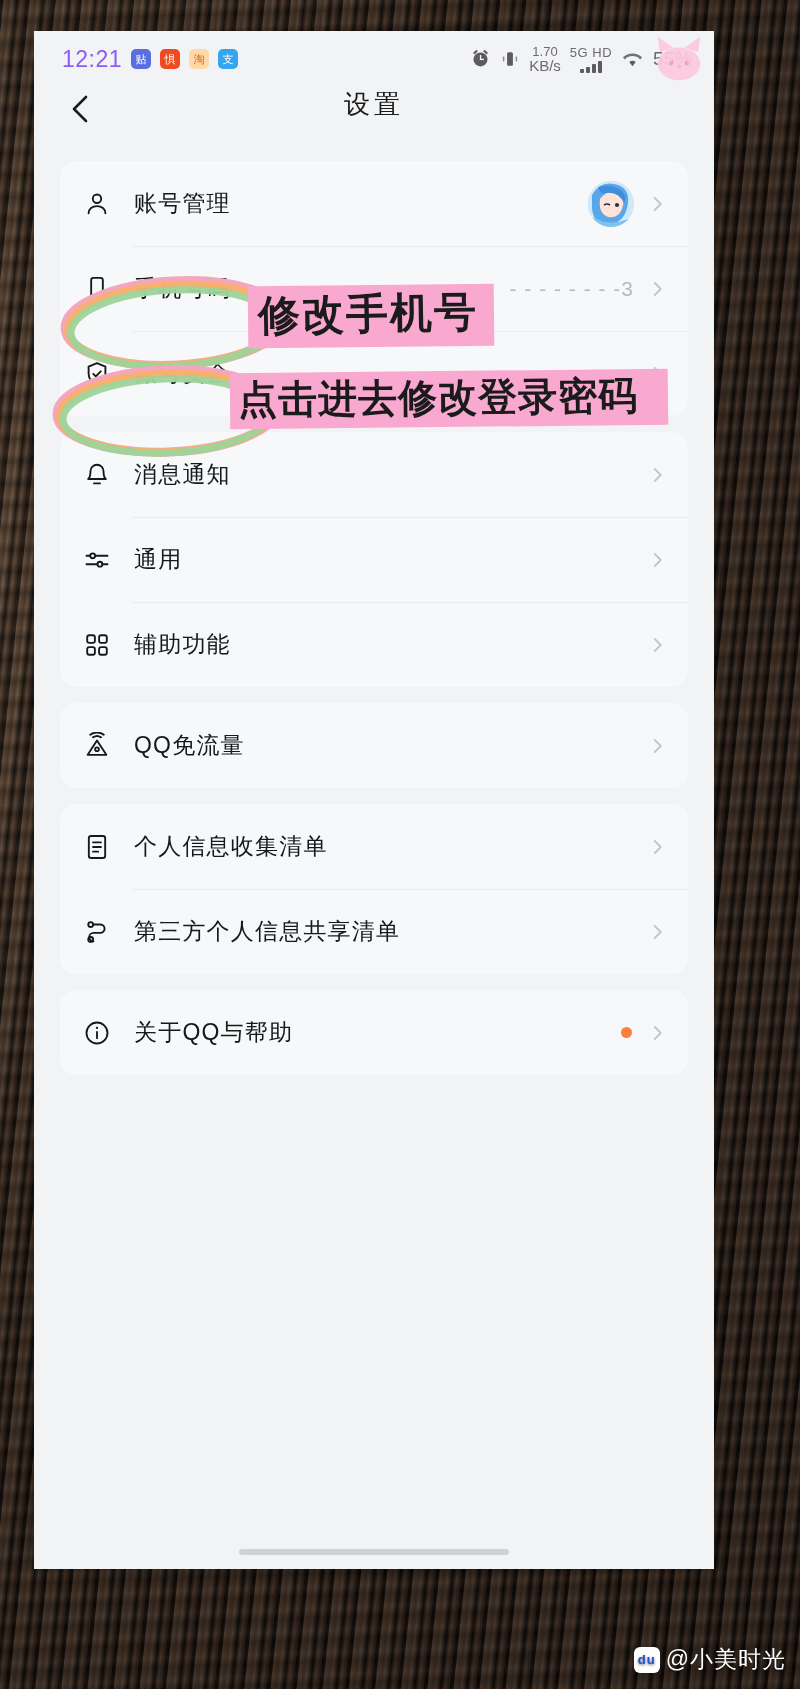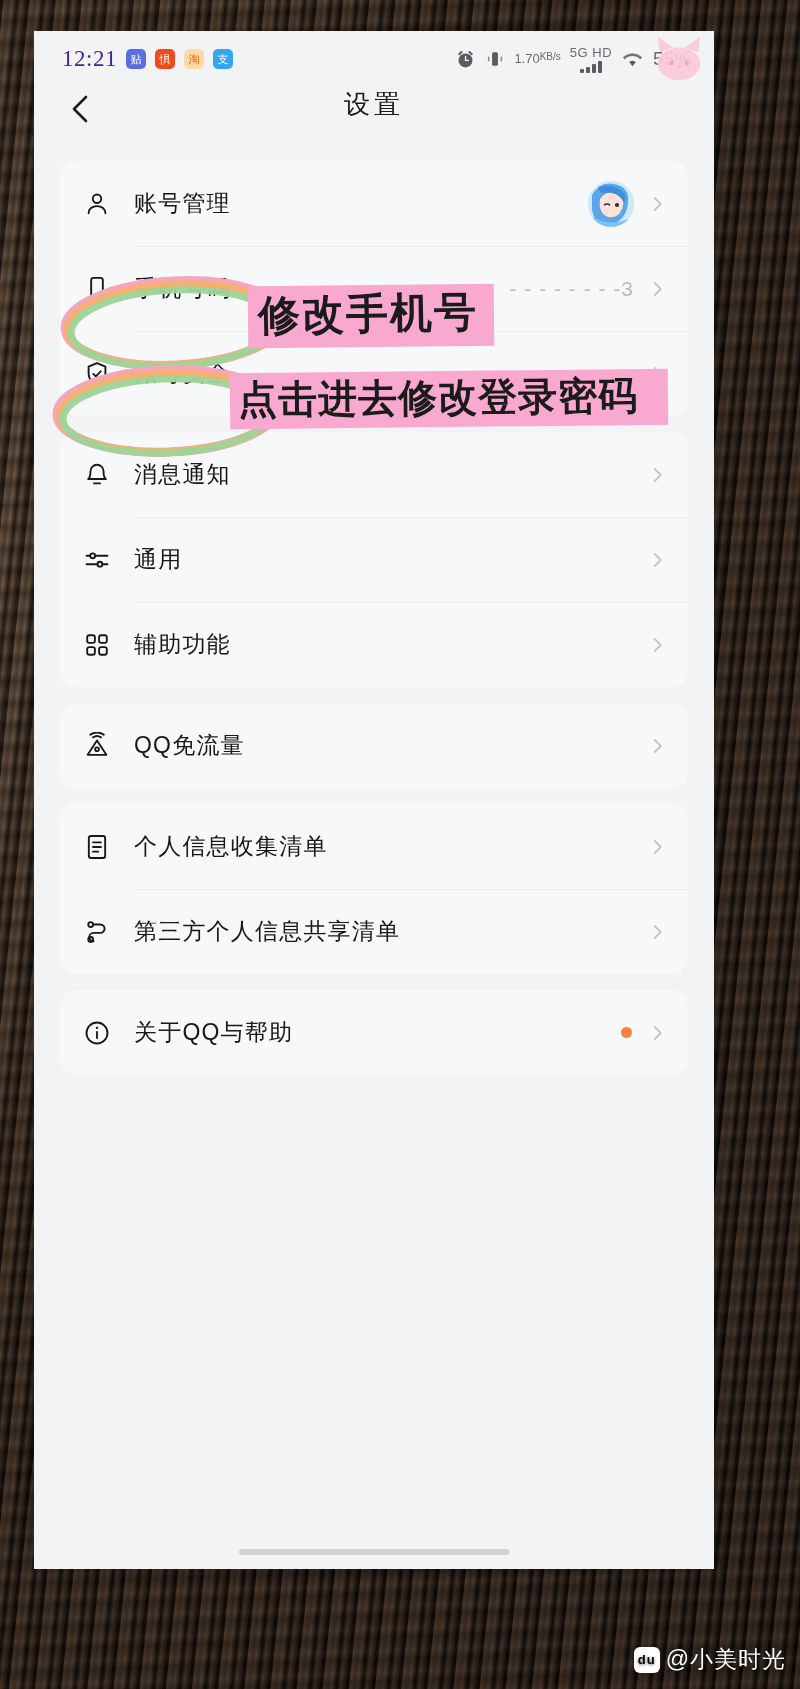--- a/index.html
+++ b/index.html
@@ -73,41 +73,41 @@
     position: relative;
     height: 56px;
     display: flex;
     align-items: center;
     padding: 0 22px 0 28px;
     box-sizing: border-box;
   }
   .sb-left { display: flex; align-items: center; gap: 9px; }
   .sb-time {
     font-size: 23px;
-    color: #4c1d95;
+    color: #8b5cf6;
     letter-spacing: 0.5px;
-    font-family: Liberation Serif, serif;
+    font-family: Liberation Sans, sans-serif;
   }
   .sb-appicon {
     width: 20px; height: 20px;
     border-radius: 5px;
     display: flex; align-items: center; justify-content: center;
     font-size: 11px; color: #fff; line-height: 1;
     font-family: "DejaVu Sans", sans-serif;
     overflow: hidden;
   }
   .sb-spacer { flex: 1; }
   .sb-right { display: flex; align-items: center; gap: 9px; }
   .sb-netspeed {
-    display: flex; flex-direction: row;
-    line-height: 1.02;
+    display: flex; flex-direction: column;
+    align-items: center; line-height: 1.02;
     color: #6c6c70;
   }
   .sb-netspeed .n1 { font-size: 13px; }
-  .sb-netspeed .n2 { font-size: 10px; }
+  .sb-netspeed .n2 { font-size: 15px; }
   .sb-netcol { display: flex; flex-direction: column; align-items: center; gap: 1px; }
   .sb-nettxt { font-size: 13px; color: #6c6c70; letter-spacing: .5px; }
   .sb-bars { display: flex; align-items: flex-end; gap: 2px; height: 12px; }
   .sb-bars i { width: 4px; background: #5c5c60; border-radius: 1px; display:block; }
   .sb-bars i:nth-child(1){height:4px}
   .sb-bars i:nth-child(2){height:6px}
   .sb-bars i:nth-child(3){height:9px}
   .sb-bars i:nth-child(4){height:12px}
   .sb-batt { font-size: 19px; color: #6c6c70; letter-spacing: .3px; }
   .kitty {
@@ -245,21 +245,21 @@
     gap: 6px;
     color: #ffffff;
     font-size: 23px;
     letter-spacing: 1px;
     text-shadow: 0 1px 3px rgba(0,0,0,0.6);
   }
   #watermark .paw {
     width: 26px; height: 26px;
     border-radius: 6px;
     background: #fff;
-    color: #000000;
+    color: #1d4ed8;
     font-size: 13px;
     display: flex; align-items: center; justify-content: center;
     font-weight: bold;
   }
 </style>
 </head>
 <body>
 
 <div id="backdrop"></div>
 

